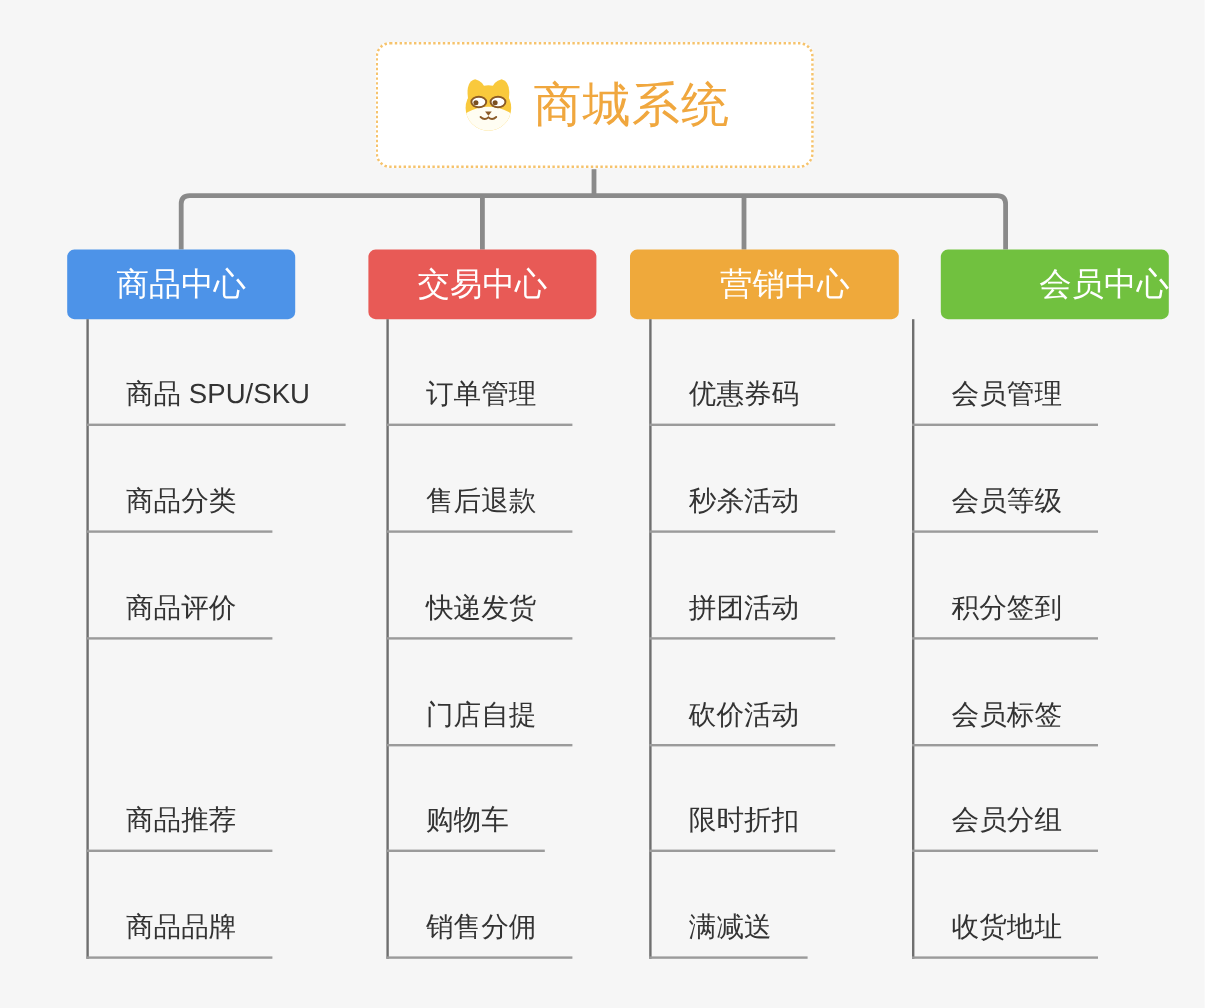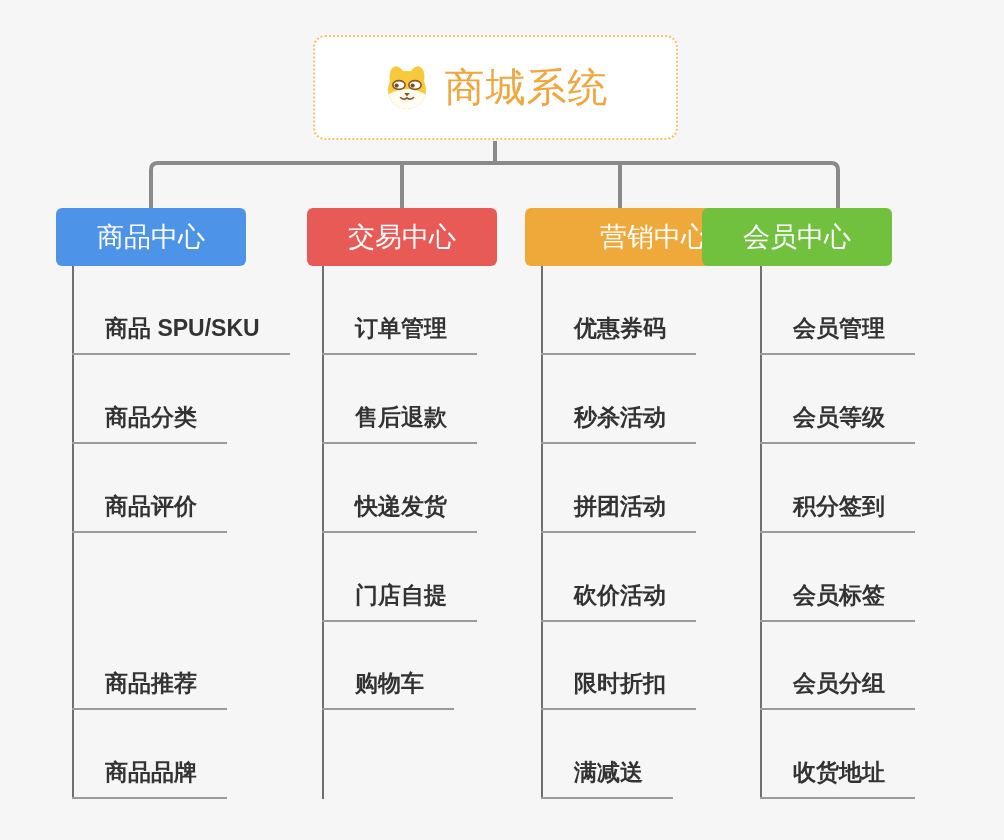--- a/index.html
+++ b/index.html
@@ -58,28 +58,27 @@
     color: #ffffff;
     font-size: 27px;
     line-height: 58px;
     text-align: center;
     white-space: nowrap;
     cursor: pointer;
   }
   .bh0 { left: 56px; }
   .bh1 { left: 307px; }
   .bh2 { left: 525px; }
-  .bh3 { left: 702px; }
+  .bh3 { left: 784px; text-align: right; }
   
   .column {
     position: absolute;
     top: 266px;
     width: 230px;
     height: 540px;
-    font-weight: bold;
   }
   .col0 { left: 72px; }
   .col1 { left: 322px; }
   .col2 { left: 541px; }
   .col3 { left: 760px; }
   .trunk {
     position: absolute;
     left: 0;
     top: 0;
     width: 2px;
@@ -161,20 +160,21 @@
     <div class="leaf r5">商品品牌</div>
   </div>
 
   <div class="column col1">
     <div class="trunk"></div>
     <div class="leaf r0">订单管理</div>
     <div class="leaf r1">售后退款</div>
     <div class="leaf r2">快递发货</div>
     <div class="leaf r3">门店自提</div>
     <div class="leaf r4">购物车</div>
+    <div class="leaf r5">销售分佣</div>
   </div>
 
   <div class="column col2">
     <div class="trunk"></div>
     <div class="leaf r0">优惠券码</div>
     <div class="leaf r1">秒杀活动</div>
     <div class="leaf r2">拼团活动</div>
     <div class="leaf r3">砍价活动</div>
     <div class="leaf r4">限时折扣</div>
     <div class="leaf r5">满减送</div>

